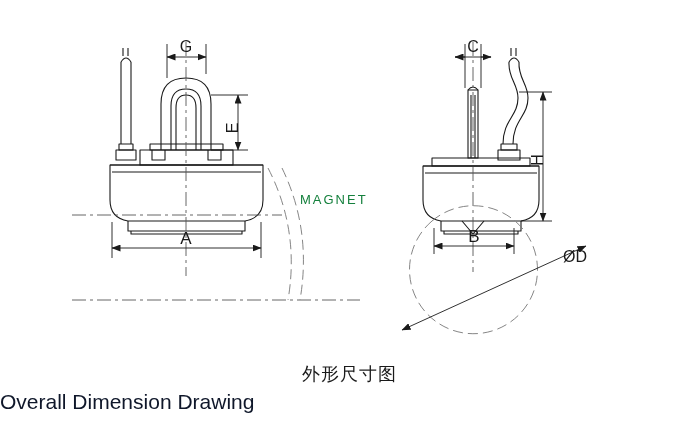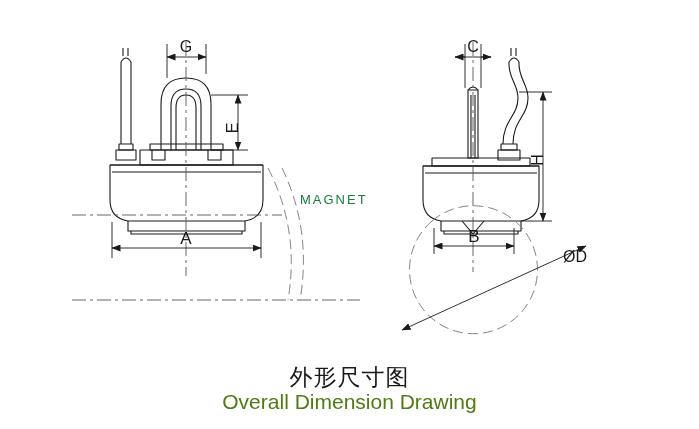--- a/index.html
+++ b/index.html
@@ -21,32 +21,31 @@
     position: absolute;
     left: 0;
     top: 0;
   }
   .cap-zh {
     position: absolute;
     left: 0;
     right: 0;
     top: 362px;
     text-align: center;
-    font-size: 23px;
+    font-size: 18px;
     color: #1a1a1a;
     letter-spacing: 1px;
   }
   .cap-en {
     position: absolute;
     left: 0;
     right: 0;
     top: 390px;
-    text-align: center;
     font-size: 21px;
-    color: #4d7c0f;
+    color: #0f172a;
   }
   .wm {
     position: absolute;
     left: 300px;
     top: 192px;
     font-size: 13px;
     color: #15803d;
     letter-spacing: 2px;
     user-select: none;
   }

